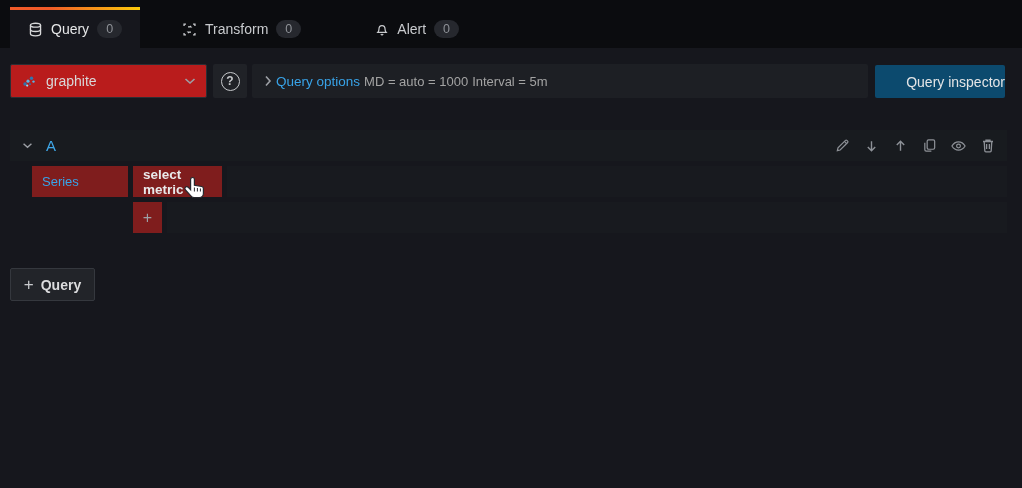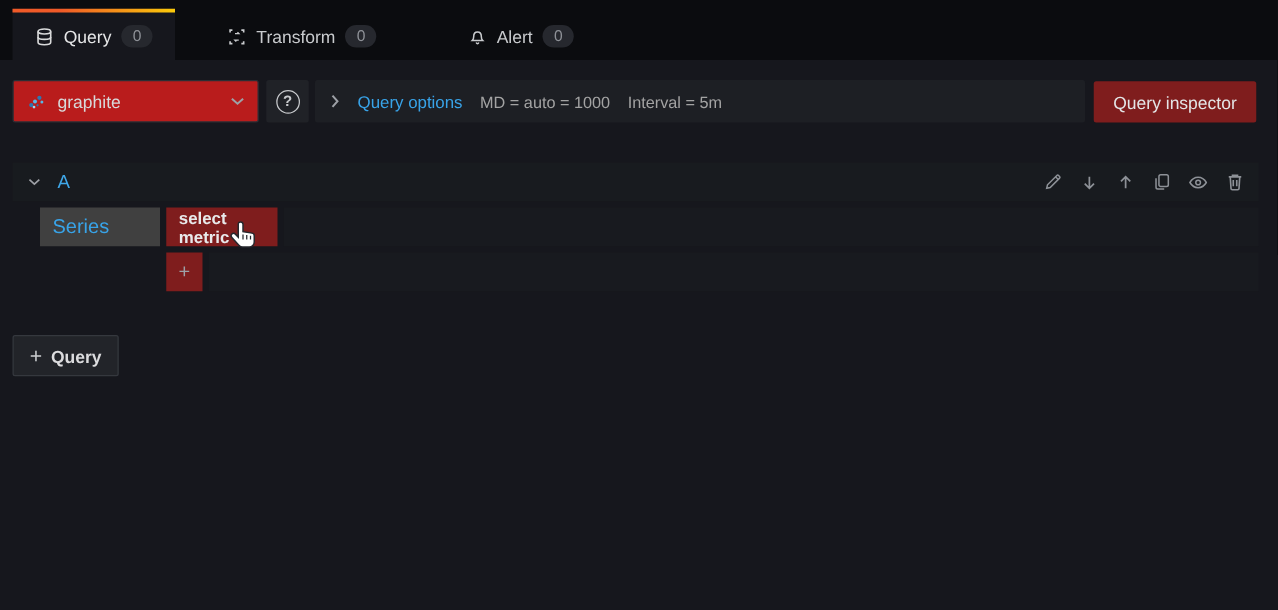--- a/index.html
+++ b/index.html
@@ -49,44 +49,44 @@
     display:flex; align-items:center; justify-content:center; cursor:pointer;
   }
   .help-circle {
     width:19px; height:19px; border:1.5px solid #c7c9cc; border-radius:50%;
     display:flex; align-items:center; justify-content:center;
     color:#c7c9cc; font-size:12px; font-weight:700;
   }
   .qopts {
     position:absolute; left:252px; top:64px; width:616px; height:34px;
     background:#1d1f24; border-radius:2px;
-    display:flex; align-items:center; gap:14px; padding:0 12px; cursor:pointer;
+    display:flex; align-items:center; gap:4px; padding:0 12px; cursor:pointer;
   }
   .qopts .blue { color:#38a3e8; font-weight:500; font-size:13.5px; }
   .qopts .dim { color:#a3a3a3; font-size:13px;text-align:right; }
   .inspector-btn {
     position:absolute; left:875px; top:65px; width:130px; height:33px;
-    background:#7f1d1d; border:none; border-radius:2px;
+    background:#0c4a6e; border:none; border-radius:2px;
     color:#e4e5e6; font-weight:500; font-size:14px;
-    font-family:"Liberation Sans",sans-serif; cursor:pointer;
+    font-family:"Liberation Sans",sans-serif; cursor:pointer;text-align:right;
   }
 
   
   .row-header {
     position:absolute; left:10px; top:130px; width:997px; height:31px;
     background:#181b1f; display:flex; align-items:center; padding:0 12px;
   }
   .row-header .refid { color:#3fa7e8; font-size:15px; font-weight:500; margin-left:13px; }
   .row-actions { margin-left:auto; display:flex; align-items:center; gap:14px; }
   .act { width:15px; height:15px; color:#8d9197; display:flex; align-items:center;
          justify-content:center; cursor:pointer; }
   .act svg { display:block; }
 
   .cell { position:absolute; height:31px; display:flex; align-items:center; }
-  .label-cell { background:#404040; padding:0 10px; color:#38a3e8; font-size:16px; }
+  .label-cell { background:#7f1d1d; padding:0 10px; color:#38a3e8; font-size:13px; }
   .dark-cell  { background:#7f1d1d; color:#e8e9ea; cursor:pointer; }
   .filler-cell{ background:#181a1f; }
   .select-metric { padding:0 10px; font-weight:700; font-size:13.5px; }
   .plus-cell { width:29px; justify-content:center; color:#9da0a6; font-size:16px; }
 
   
   .add-query-btn {
     position:absolute; left:10px; top:268px; width:85px; height:33px;
     background:#222429; border:1px solid #35383e; border-radius:2px;
     display:flex; align-items:center; justify-content:center; gap:7px;

